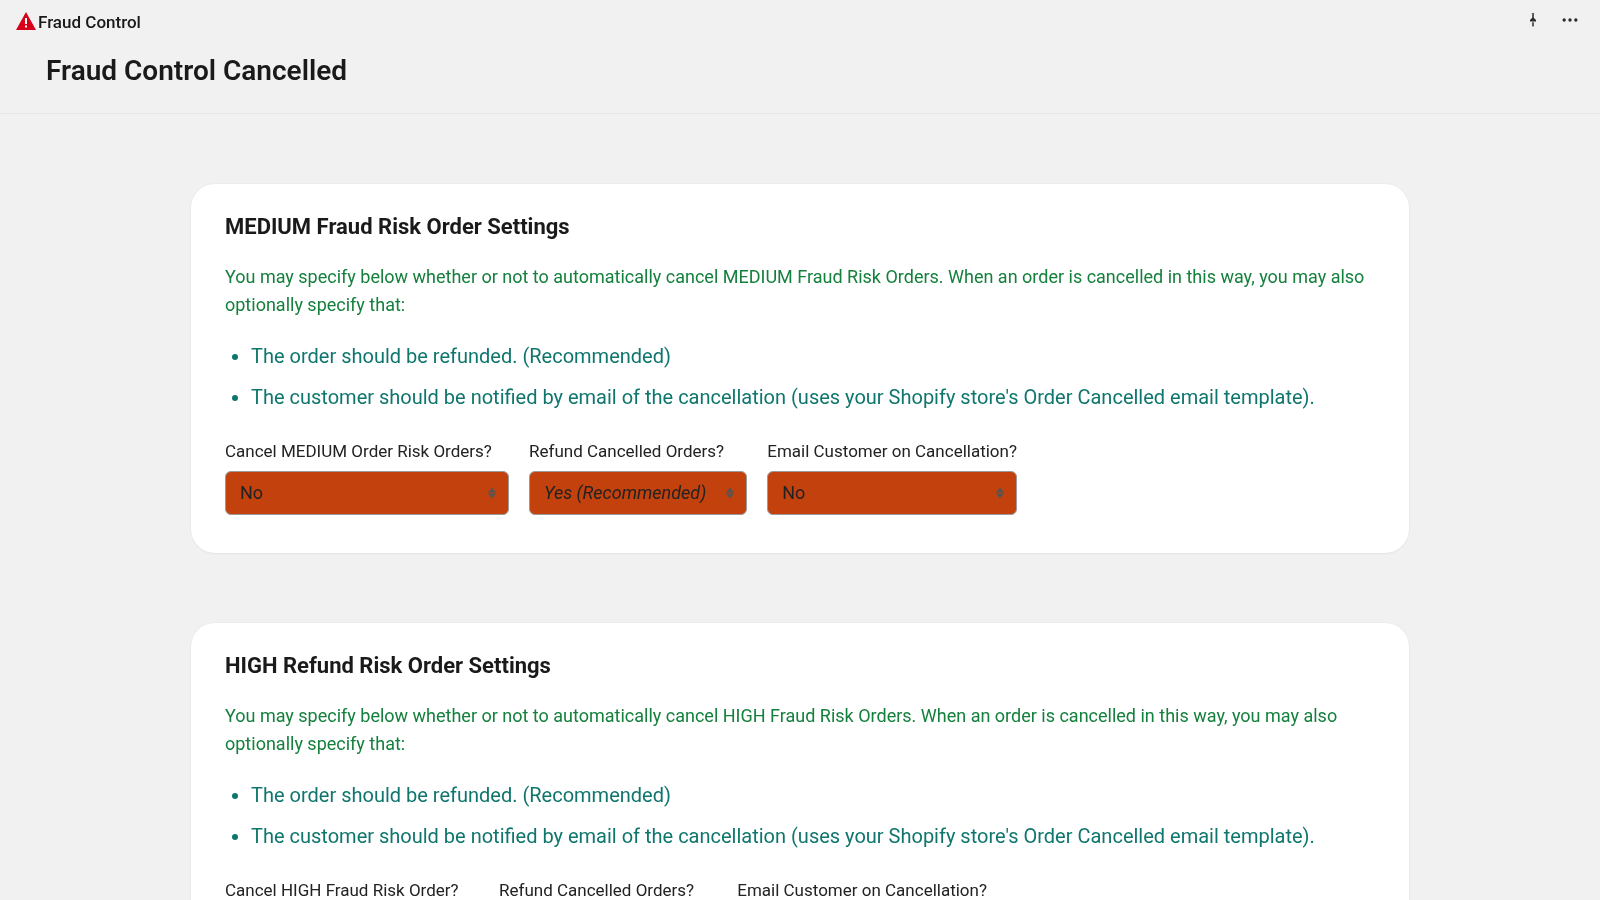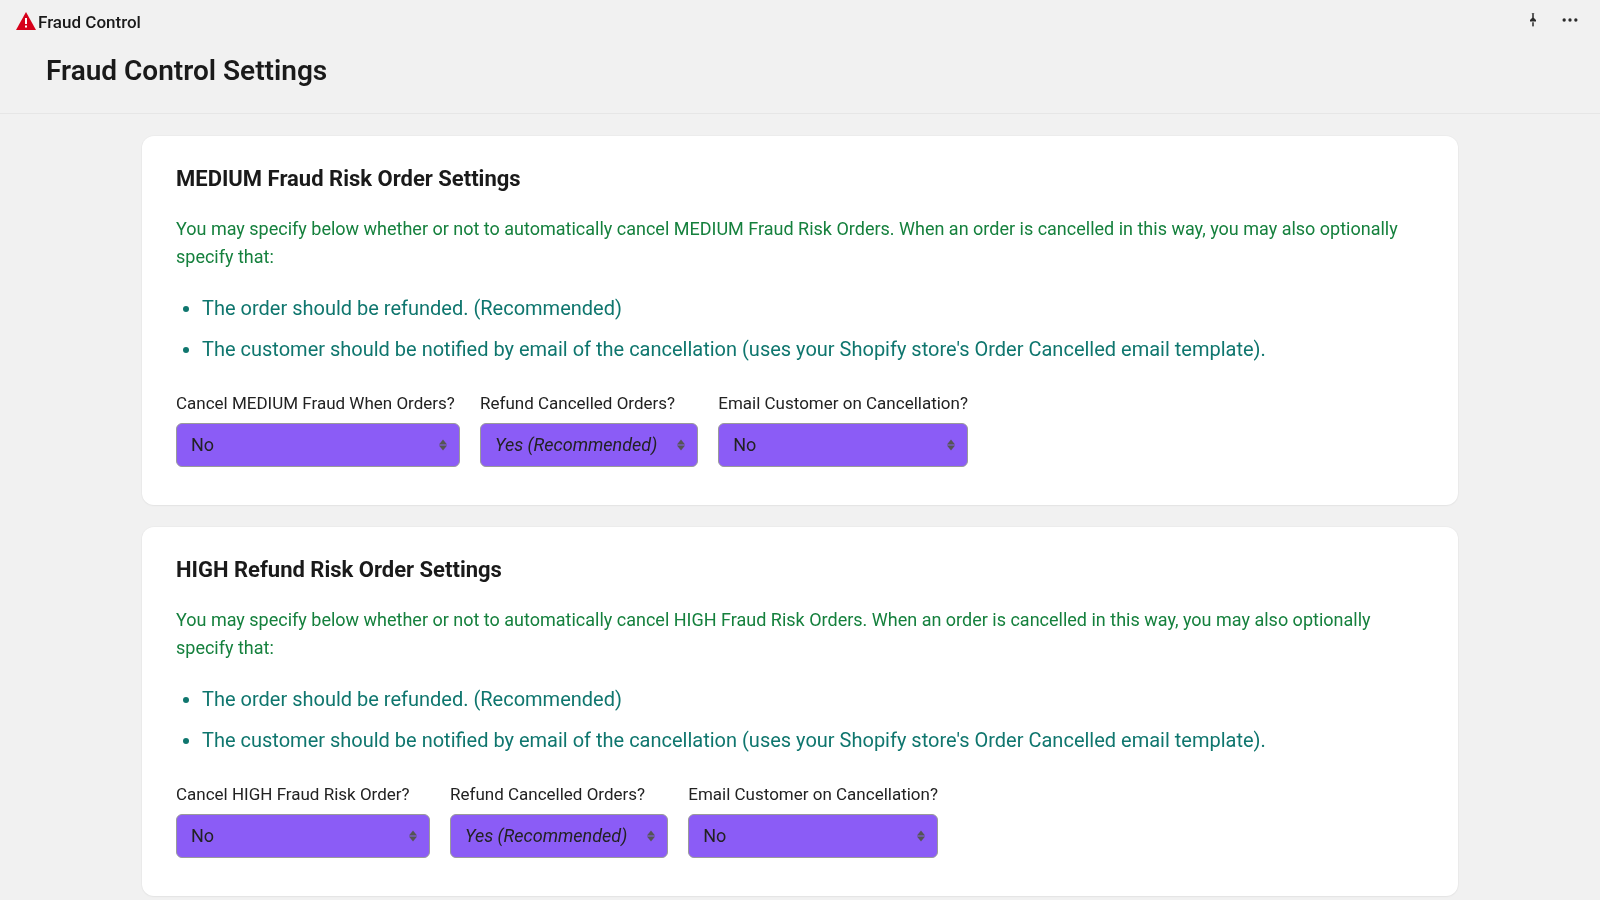--- a/index.html
+++ b/index.html
@@ -34,25 +34,26 @@
   .page-title { font-size: 28px; font-weight: 600; }
 
   .content {
     padding: 22px 0 40px 0;
     display: flex;
     flex-direction: column;
     align-items: center;
     gap: 22px;
   }
   .card {
-    width: 1316px;
+    width: 1218px;
     background: #fff;
-    border-radius: 12px;
+    border-radius: 24px;
     box-shadow: 0 1px 2px rgba(0,0,0,0.04), 0 0 0 1px rgba(0,0,0,0.02);
     padding: 30px 34px 38px 34px;
+    margin-top: 48px;
   }
   .card h2 {
     font-size: 22px;
     font-weight: 700;
     margin-bottom: 24px;
   }
   .card .desc {
     font-size: 18px;
     line-height: 1.55;
     color: #15803d;
@@ -71,21 +72,21 @@
   .controls-row {
     display: flex;
     gap: 20px;
   }
   .control-group { display: flex; flex-direction: column; gap: 10px; }
   .control-label { font-size: 17px; color: #222; }
   .select-wrap {
     position: relative;
     border: 1px solid #9a9a9a;
     border-radius: 6px;
-    background: #8b5cf6;
+    background: #c2410c;
     display: flex;
     align-items: center;
     height: 44px;
   }
   .select-wrap .select-value {
     padding: 0 40px 0 14px;
     font-size: 18px;
     color: #222;
     white-space: nowrap;
   }
@@ -135,35 +136,35 @@
       <svg viewBox="0 0 24 24" width="20" height="20" fill="#2b2b2b">
         <circle cx="5" cy="12" r="2"></circle>
           <circle cx="12" cy="12" r="2"></circle>
           <circle cx="19" cy="12" r="2"></circle>
       </svg>
     </span>
   </div>
 </div>
 
 <div class="page-title-wrap">
-  <h1 class="page-title">Fraud Control Settings</h1>
+  <h1 class="page-title">Fraud Control Cancelled</h1>
 </div>
 
 <div class="content">
 
   <div class="card">
     <h2>MEDIUM Fraud Risk Order Settings</h2>
     <p class="desc">You may specify below whether or not to automatically cancel MEDIUM Fraud Risk Orders. When an order is cancelled in this way, you may also optionally specify that:</p>
     <ul>
       <li>The order should be refunded. (Recommended)</li>
       <li>The customer should be notified by email of the cancellation (uses your Shopify store's Order Cancelled email template).</li>
     </ul>
     <div class="controls-row">
       <div class="control-group">
-        <span class="control-label">Cancel MEDIUM Fraud When Orders?</span>
+        <span class="control-label">Cancel MEDIUM Order Risk Orders?</span>
         <div class="select-wrap w-cancel-m">
           <span class="select-value">No</span>
           <span class="select-caret">
               <span class="caret-up"></span>
               <span class="caret-down"></span>
             </span>
         </div>
       </div>
       <div class="control-group">
         <span class="control-label">Refund Cancelled Orders?</span>

